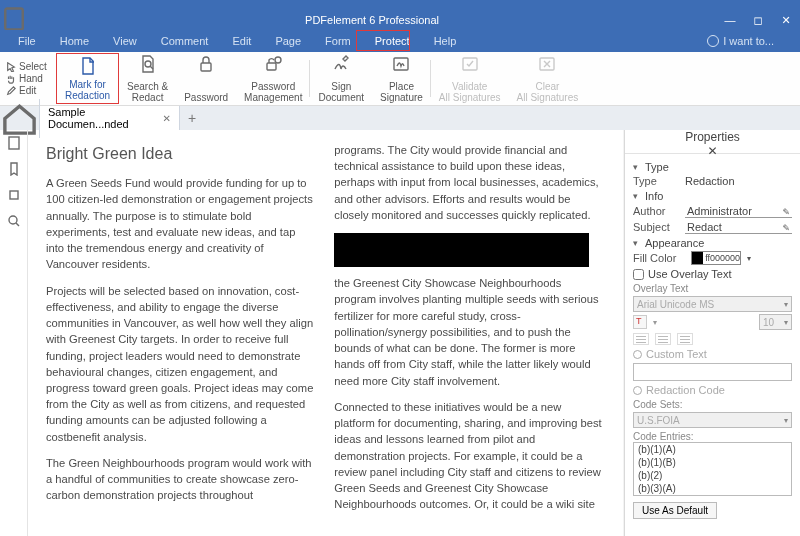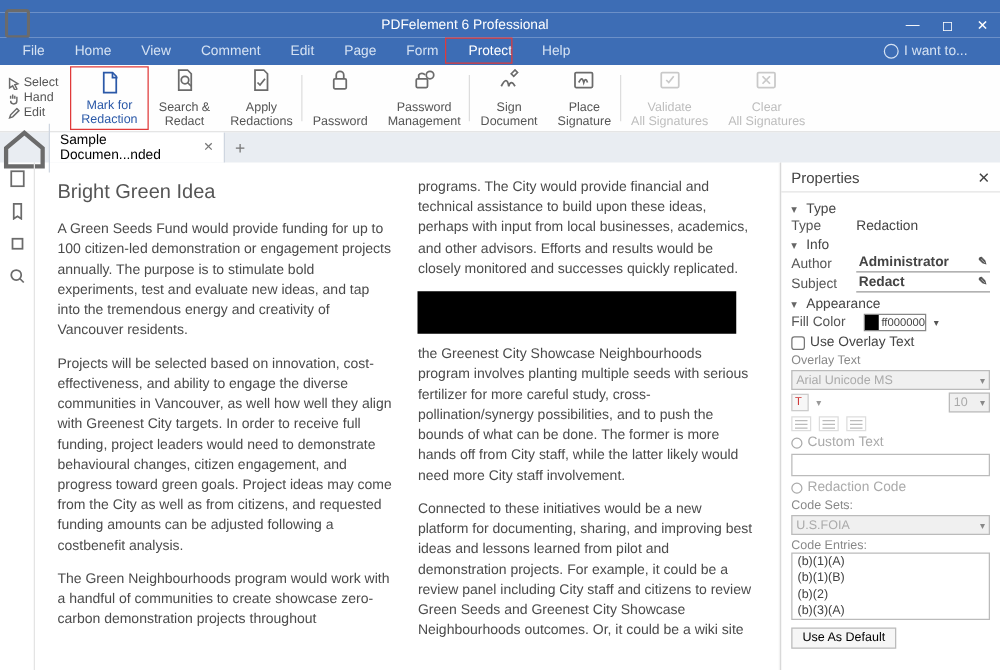--- a/index.html
+++ b/index.html
@@ -43,27 +43,27 @@
   .docarea { flex:1; overflow:hidden; position:relative; display:flex; }
   .page { padding: 12px 18px; font-size:11.2px; color:#4a4a4a; line-height:1.45; display:flex; gap:18px; }
   .col { flex:1; }
   .h2 { font-size:16px; color:#555; margin-bottom:10px; font-weight:400;}
   .para { margin-bottom:10px; }
   .redactbox { width: 255px; height:34px; background:#000; margin:4px 0 8px;}
   .vscroll { width:10px; background:#f3f3f3; position:relative;}
   .vscroll .thumb { position:absolute; left:1px; right:1px; top:6px; height:60px; background:#c7c7c7; border-radius:2px;}
   
   .props { width:176px; border-left:1px solid #d9d9d9; font-size:11px; color:#444; display:flex; flex-direction:column; }
-  .props-head { height:24px; border-bottom:1px solid #e3e3e3; display:flex; align-items:center; padding:0 8px; justify-content:space-between; font-size:12px;}
+  .props-head { height:24px; border-bottom:1px solid #e3e3e3; display:flex; align-items:center; padding:0 8px; justify-content:space-between; font-size:12px;flex-direction:column;}
   .sec { padding:4px 8px 2px; }
   .sec .tw { display:flex; align-items:center; gap:4px; font-size:11px; margin:3px 0 2px;}
   .tw::before { content:"▾"; font-size:9px; color:#666; width:8px; }
   .row { display:flex; align-items:center; gap:6px; margin:2px 0; }
   .klabel { width:46px; color:#555; font-size:11px; }
-  .valline { flex:1; border-bottom:1px solid #999; display:flex; justify-content:space-between; align-items:flex-start; padding:0 2px; height:14px;font-weight:bold;}
+  .valline { flex:1; border-bottom:1px solid #999; display:flex; justify-content:space-between; align-items:flex-end; padding:0 2px; height:14px;}
   .valline .pen { font-size:9px; color:#555; }
   .swatch { width:50px; height:14px; border:1px solid #888; display:flex; align-items:center; }
   .swatch .c { width:14px; height:100%; background:#000; }
   .swatch .t { font-size:9px; padding-left:2px;}
   .dd { flex:1; height:16px; border:1px solid #bbb; background:#f3f3f3; font-size:10px; padding:0 3px; display:flex; align-items:center; justify-content:space-between;}
   .dd.dis { color:#aaa; background:#f0f0f0; }
   .dd::after { content:"▾"; font-size:8px; color:#888; }
   .chk { display:flex; align-items:center; gap:4px; margin:3px 0; }
   .chk input { width:11px; height:11px; }
   .radio { display:flex; align-items:center; gap:4px; margin:3px 0; color:#aaa;}
@@ -148,28 +148,20 @@
   </div>
   <div class="rgrp">
     <span class="ic"><svg viewBox="0 0 20 20">
           <path d="M5 2h7l3 3v13H5z"></path>
           <circle cx="10" cy="10" r="3"></circle>
           <path d="M12 12l3 3"></path>
         </svg></span>
     <div class="lbl">Search &amp;
 Redact</div>
   </div>
-  <div class="rgrp sep">
-    <span class="ic"><svg viewBox="0 0 20 20">
-          <path d="M5 2h7l3 3v13H5z"></path>
-          <path d="M7 12l2 2 4-5"></path>
-        </svg></span>
-    <div class="lbl">Apply
-Redactions</div>
-  </div>
   <div class="rgrp">
     <span class="ic"><svg viewBox="0 0 20 20">
           <rect x="5" y="9" width="10" height="8" rx="1"></rect>
           <path d="M7 9V6a3 3 0 016 0v3"></path>
         </svg></span>
     <div class="lbl">Password</div>
   </div>
   <div class="rgrp sep">
     <span class="ic"><svg viewBox="0 0 20 20">
           <rect x="4" y="9" width="9" height="7" rx="1"></rect>

